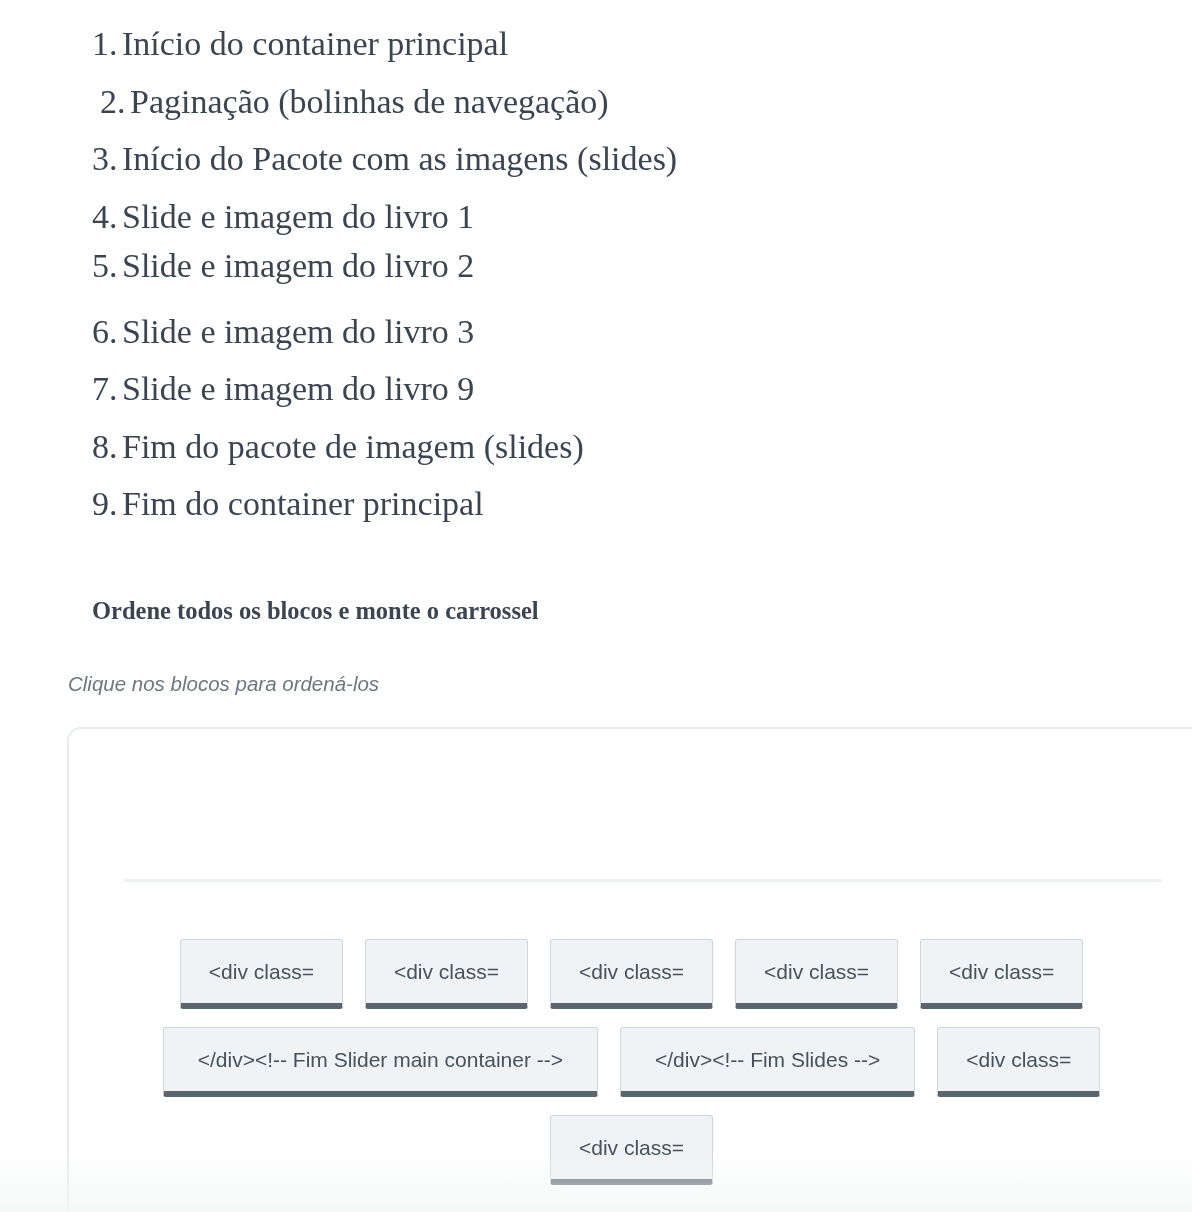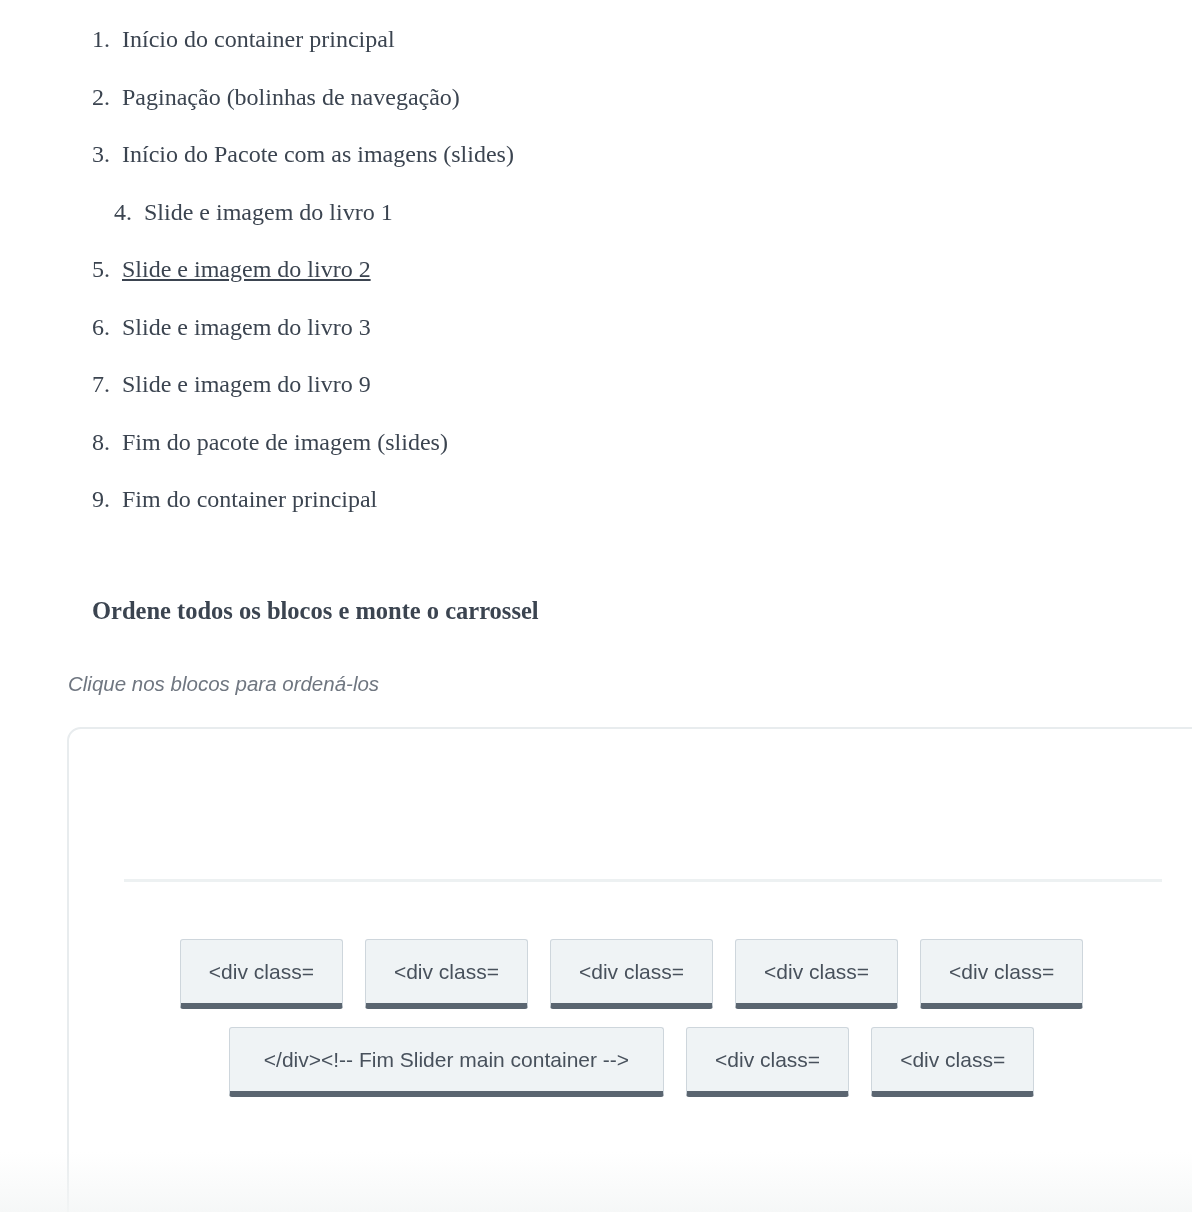--- a/index.html
+++ b/index.html
@@ -21,21 +21,21 @@
     position: absolute;
     left: 0;
     top: 0;
     width: 1100px;
     margin: 0;
     padding: 0;
     list-style: none;
   }
   .step-item {
     font-family: "Liberation Serif", "DejaVu Serif", serif;
-    font-size: 24px;
+    font-size: 34px;
     line-height: 1;
     color: #3b4450;
     position: absolute;
     left: 92px;
     white-space: nowrap;
   }
   .step-num {
     display: inline-block;
     min-width: 30px;
   }
@@ -134,41 +134,42 @@
     height: 60px;
     background: linear-gradient(to bottom, rgba(255,255,255,0) 0%, rgba(244,246,246,0.85) 100%);
     pointer-events: none;
   }
 </style>
 </head>
 <body>
 
 <ol class="steps-list" id="steps-list">
     <li class="step-item" style="top: 27px;"><span class="step-num">1.</span><span>Início do container principal</span></li>
-    <li class="step-item" style="top: 84.5px;"><span class="step-num">2.</span><span>Paginação (bolinhas de navegação)</span></li>
+    <li class="step-item" style="top: 84.5px; margin-left: 8px;"><span class="step-num">2.</span><span>Paginação (bolinhas de navegação)</span></li>
     <li class="step-item" style="top: 142px;"><span class="step-num">3.</span><span>Início do Pacote com as imagens (slides)</span></li>
-    <li class="step-item" style="top: 199.5px; margin-left: 22px;"><span class="step-num">4.</span><span>Slide e imagem do livro 1</span></li>
-    <li class="step-item" style="top: 257px; text-decoration: underline;"><span class="step-num">5.</span><span>Slide e imagem do livro 2</span></li>
+    <li class="step-item" style="top: 199.5px;"><span class="step-num">4.</span><span>Slide e imagem do livro 1</span></li>
+    <li class="step-item" style="top: 249px;"><span class="step-num">5.</span><span>Slide e imagem do livro 2</span></li>
     <li class="step-item" style="top: 314.5px;"><span class="step-num">6.</span><span>Slide e imagem do livro 3</span></li>
     <li class="step-item" style="top: 372px;"><span class="step-num">7.</span><span>Slide e imagem do livro 9</span></li>
     <li class="step-item" style="top: 429.5px;"><span class="step-num">8.</span><span>Fim do pacote de imagem (slides)</span></li>
     <li class="step-item" style="top: 487px;"><span class="step-num">9.</span><span>Fim do container principal</span></li>
   </ol>
 
 <h3 class="section-heading">Ordene todos os blocos e monte o carrossel</h3>
 
 <p class="hint-text">Clique nos blocos para ordená-los</p>
 
 <div class="blocks-panel">
   <div class="panel-divider"></div>
   <div class="blocks-area" id="blocks-area">
       <div class="code-block">&lt;div class=</div>
       <div class="code-block">&lt;div class=</div>
       <div class="code-block">&lt;div class=</div>
       <div class="code-block">&lt;div class=</div>
       <div class="code-block">&lt;div class=</div>
       <div class="code-block wide">&lt;/div&gt;&lt;!-- Fim Slider main container --&gt;</div>
+      <div class="code-block wide">&lt;/div&gt;&lt;!-- Fim Slides --&gt;</div>
       <div class="code-block">&lt;div class=</div>
       <div class="code-block">&lt;div class=</div>
     </div>
 </div>
 
 <div class="page-fade"></div>
 
 </body></html>

